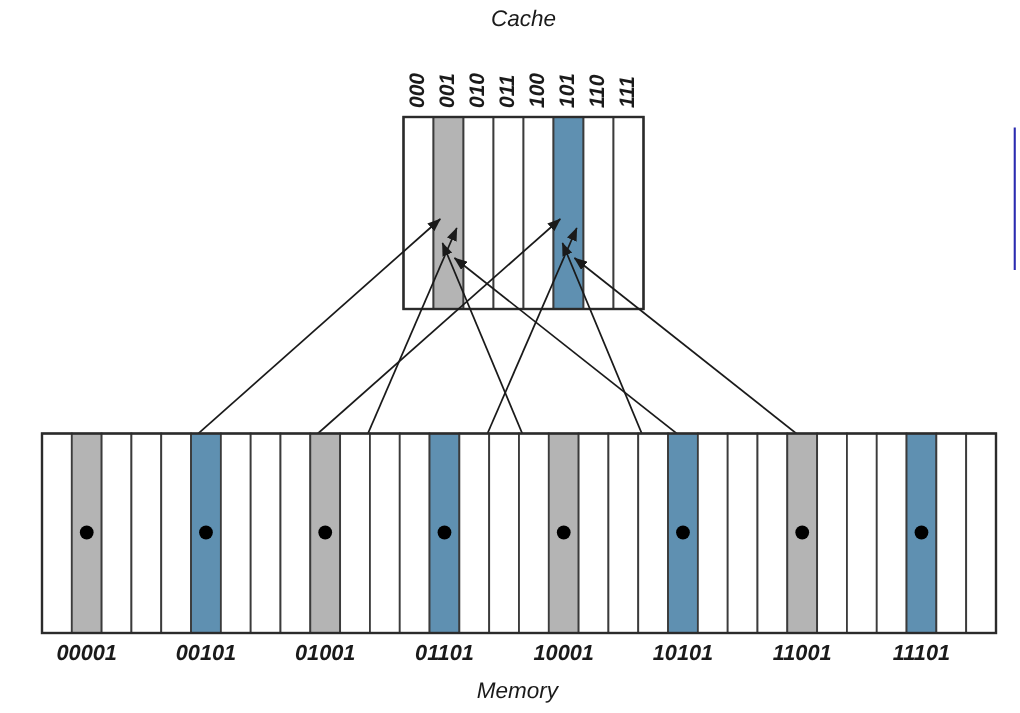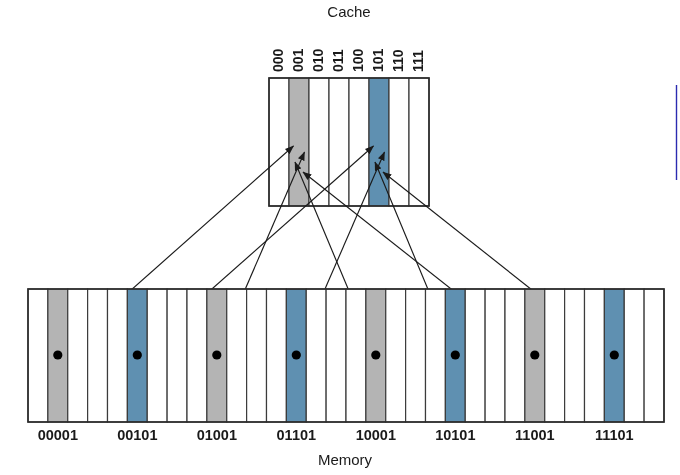--- a/index.html
+++ b/index.html
@@ -13,20 +13,21 @@
     font-family: "Liberation Sans", sans-serif;
     overflow: hidden;
     position: relative;
   }
   #diagram-root {
     position: absolute;
     left: 0;
     top: 0;
     width: 680px;
     height: 475px;
+    font-style: italic;
   }
   svg {
     display: block;
   }
   text {
     font-family: "Liberation Sans", sans-serif;
     fill: #1a1a1a;
   }
   .title-label {
     font-size: 15px;

